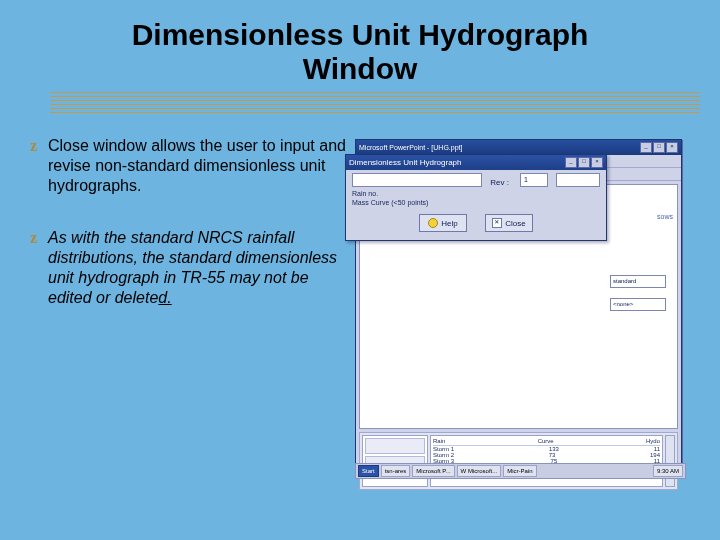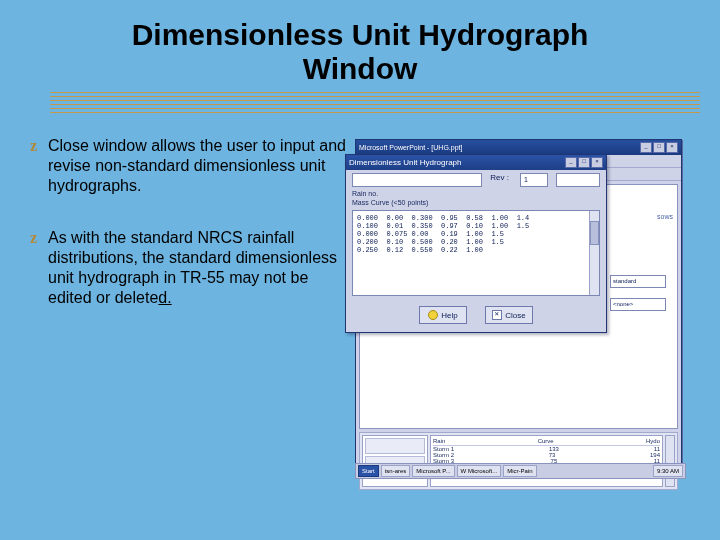--- a/index.html
+++ b/index.html
@@ -46,21 +46,21 @@
   .bullet .zmark {
     color: #b08a3a;
     font-weight: bold;
     width: 18px;
     flex-shrink: 0;
     font-family: "Times New Roman", serif;
   }
   .bullet .btext {
     flex: 1;
   }
-  .italic { }
+  .italic { font-style: italic; }
 
   .right {
     flex: 1;
     position: relative;
     min-height: 340px;
   }
 
   
   .win {
     position: absolute;
@@ -161,21 +161,21 @@
     border: 1px solid #1f3670;
     box-shadow: 2px 2px 3px rgba(0,0,50,0.3);
     font-size: 8px;
   }
   .dlg .tb {
     background: linear-gradient(#2a52a6,#1e3f87);
     color:#fff; font-size:8px; padding:2px 3px;
     display:flex; justify-content:space-between; align-items:center;
   }
   .dlg .row {
-    display:flex; gap:8px; padding:3px 6px; align-items:flex-start;
+    display:flex; gap:8px; padding:3px 6px; align-items:flex-end;
   }
   .field {
     background:#fff; border:1px solid #7b86b2; height:12px; flex:1;
     padding:0 3px; font-size:7px; line-height:12px; color:#0a1c56;
   }
   .lbl { font-size:8px; color:#0a1c56; width:50px; }
   .lbl.short{width:auto; margin-right:3px;}
   .listbox {
     margin: 2px 6px 4px 6px;
     background:#fff;
@@ -325,30 +325,20 @@
         <div class="field" style="width:20px;flex:0 0 20px">1</div>
         <div class="field" style="width:36px;flex:0 0 36px"></div>
       </div>
       <div class="sublbl">
         <span>Rain no.</span>
         <span></span>
       </div>
       <div class="sublbl">
         <span>Mass Curve (&lt;50 points)</span>
       </div>
-      <div class="listbox">
-        <div class="line">0.000  0.00  0.300  0.95  0.58  1.00  1.4</div>
-        <div class="line">0.100  0.01  0.350  0.97  0.10  1.00  1.5</div>
-        <div class="line">0.000  0.075 0.00   0.19  1.00  1.5</div>
-        <div class="line">0.200  0.10  0.500  0.20  1.00  1.5</div>
-        <div class="line">0.250  0.12  0.550  0.22  1.00</div>
-        <div class="sb">
-            <div class="thumb2"></div>
-          </div>
-      </div>
       <div class="btnrow">
         <div class="dlgbtn">
           <span class="gl help"></span>
           <span>Help</span>
         </div>
         <div class="dlgbtn">
           <span class="gl close"></span>
           <span>Close</span>
         </div>
       </div>

